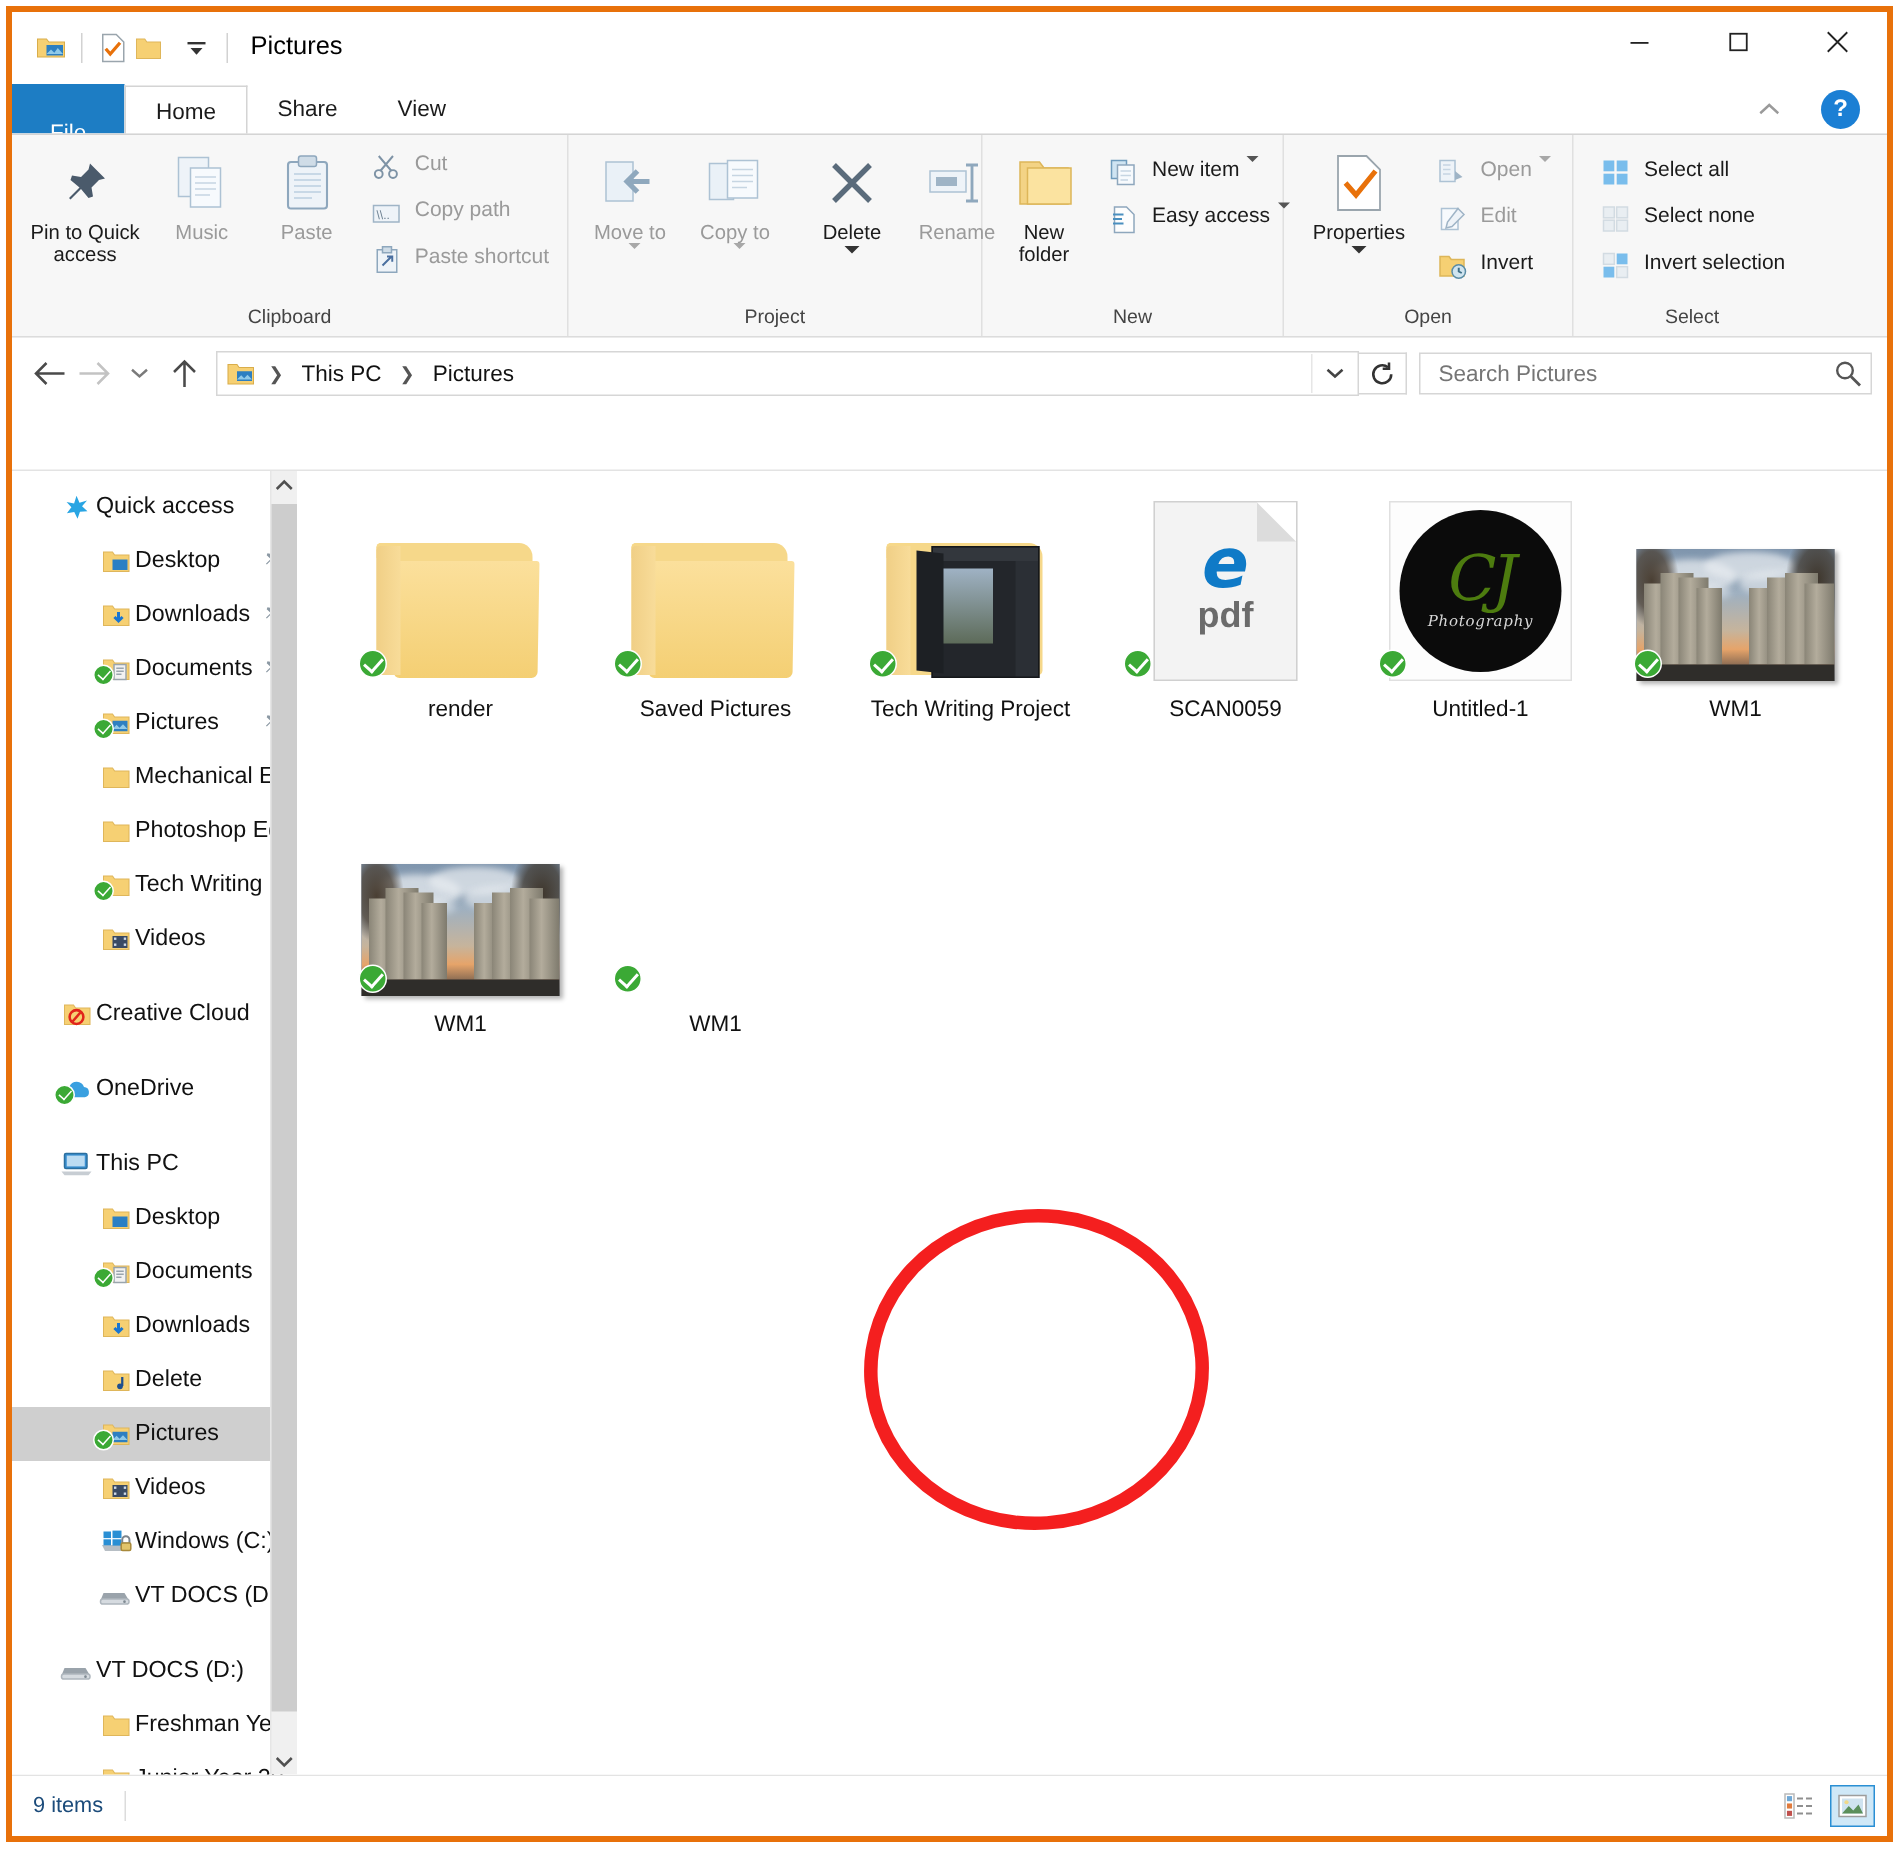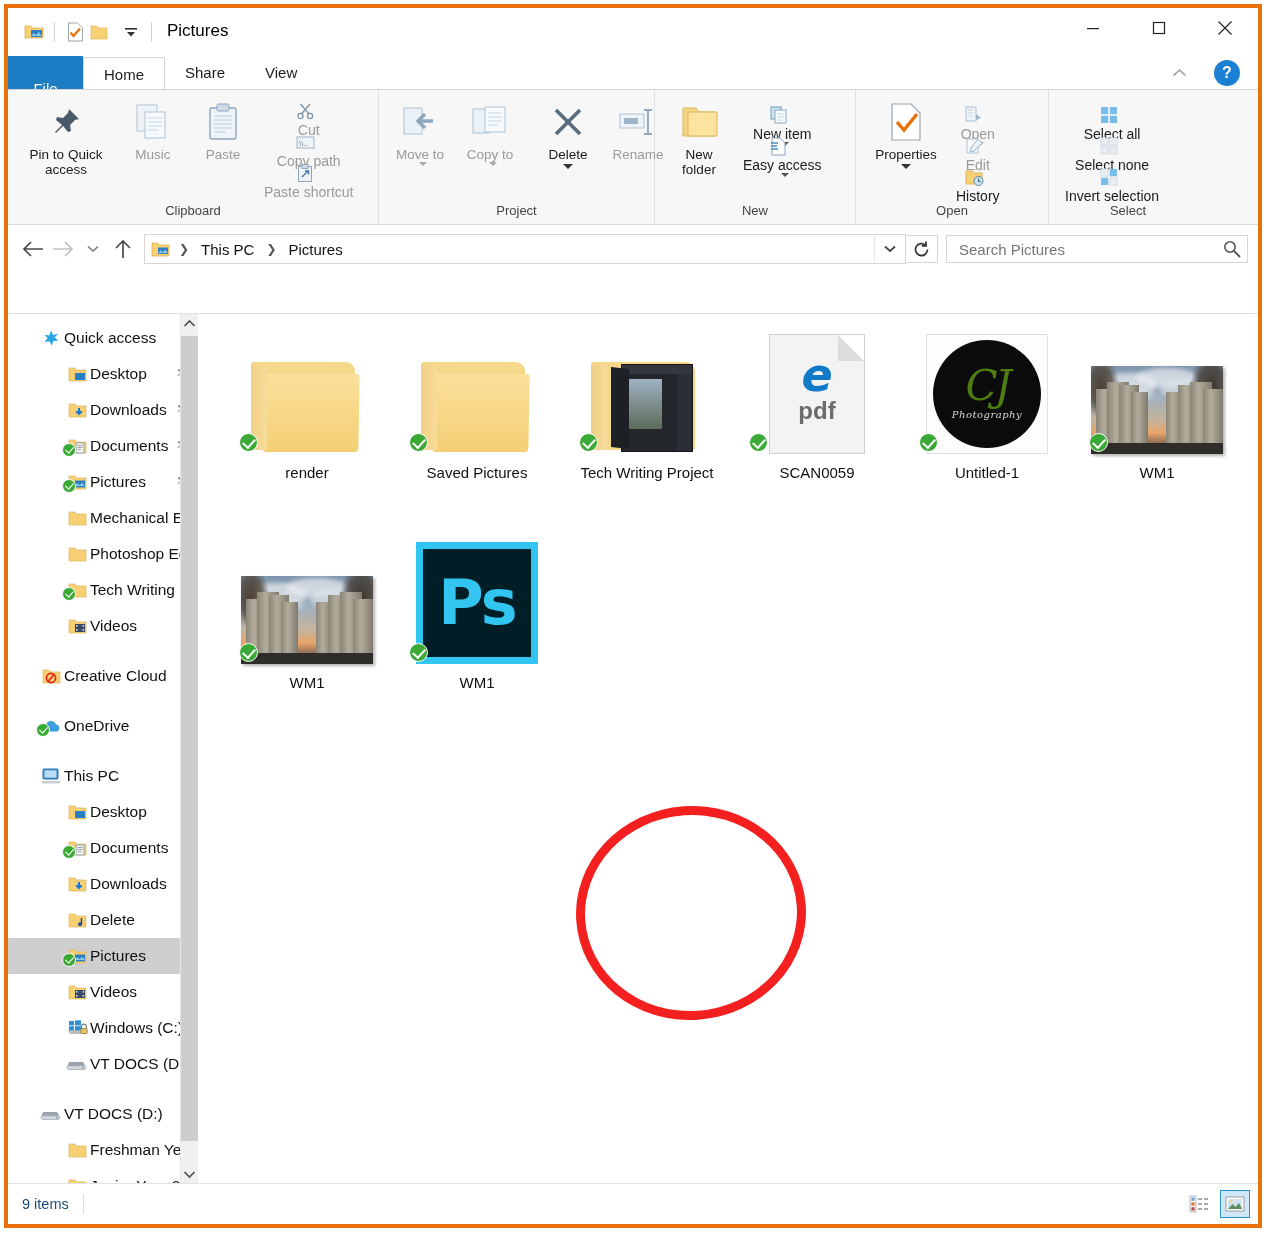--- a/index.html
+++ b/index.html
@@ -37,21 +37,21 @@
           border-top:1px solid #d4d4d4;display:flex;position:relative;}
   .rgroup{height:100%;position:relative;display:flex;flex-direction:column;border-right:1px solid #e0e0e0;}
   .rgroup:last-child{border-right:none;}
   .rgbody{flex:1;display:flex;align-items:flex-start;padding:6px 6px 0 6px;}
   .rglabel{height:22px;line-height:18px;text-align:center;font-size:13px;color:#444;}
   .bigbtn{width:auto;min-width:58px;padding:4px 6px;display:flex;flex-direction:column;align-items:center;
           justify-content:center;text-align:center;font-size:13.5px;color:#1b1b1b;line-height:15px;}
   .bigbtn.dim{color:#9a9a9a;}
   .bigico{height:44px;display:flex;align-items:center;justify-content:center;margin-bottom:3px;}
   .smallcol{display:flex;flex-direction:column;padding-top:4px;}
-  .smallbtn{display:flex;align-items:center;height:31px;padding:0 6px;font-size:14px;color:#1b1b1b;white-space:nowrap;flex-direction:column;}
+  .smallbtn{display:flex;align-items:flex-start;height:31px;padding:0 6px;font-size:14px;color:#1b1b1b;white-space:nowrap;}
   .smallbtn.dim{color:#9a9a9a;}
   .smallbtn .si{width:24px;height:22px;display:flex;align-items:center;justify-content:center;margin-right:7px;flex:none;}
   .caret{display:inline-block;margin-left:5px;width:0;height:0;border-left:4px solid transparent;
          border-right:4px solid transparent;border-top:4px solid #555;}
   .caret.dim{border-top-color:#a8a8a8;}
   .caretdown{width:0;height:0;border-left:5px solid transparent;border-right:5px solid transparent;
              border-top:5px solid #333;margin:2px auto 0 auto;}
   .minisep{width:1px;background:#e0e0e0;height:86px;align-self:flex-start;margin:8px 4px 0 4px;}
   
   .addrrow{height:48px;flex:none;display:flex;align-items:center;background:#fff;padding:0 10px;}
@@ -411,21 +411,21 @@
             <span>Edit</span>
           </div>
           <div class="smallbtn">
             <span class="si">
               <svg width="19" height="17" viewBox="0 0 19 17">
                   <path d="M1 2h6l1.5 2H17v11H1z" fill="#f6d073" stroke="#ddb659"></path>
                   <circle cx="13.5" cy="12" r="4.5" fill="#cfe4ef" stroke="#5a8ca5"></circle>
                   <path d="M13.5 9.5V12l2 1" stroke="#3d6e86" stroke-width="1.3" fill="none"></path>
                 </svg>
             </span>
-            <span>History</span>
+            <span>Invert</span>
           </div>
         </div>
       </div>
       <div class="rglabel">Open</div>
     </div>
 
     <div class="rgroup" style="width:158px;">
       <div class="rgbody" style="padding-left:10px;">
         <div class="smallcol" style="padding-top:8px;">
           <div class="smallbtn">
@@ -931,23 +931,20 @@
                 <div class="pylon" style="left:75%;width:17%;height:70%;"></div>
                 <div class="pylon" style="left:85%;width:15%;height:62%;"></div>
                 <div class="ground"></div>
               </div>
               <span class="sync"></span>
             </div>
             <div class="ilabel">WM1</div>
           </div>
           <div class="cell">
             <div class="thumbwrap">
-              <div class="pstile">
-                <span>Ps</span>
-              </div>
               <span class="sync"></span>
             </div>
             <div class="ilabel">WM1</div>
           </div>
         </div>
       <div class="annot"></div>
     </div>
   </div>
 
   <div class="status">

